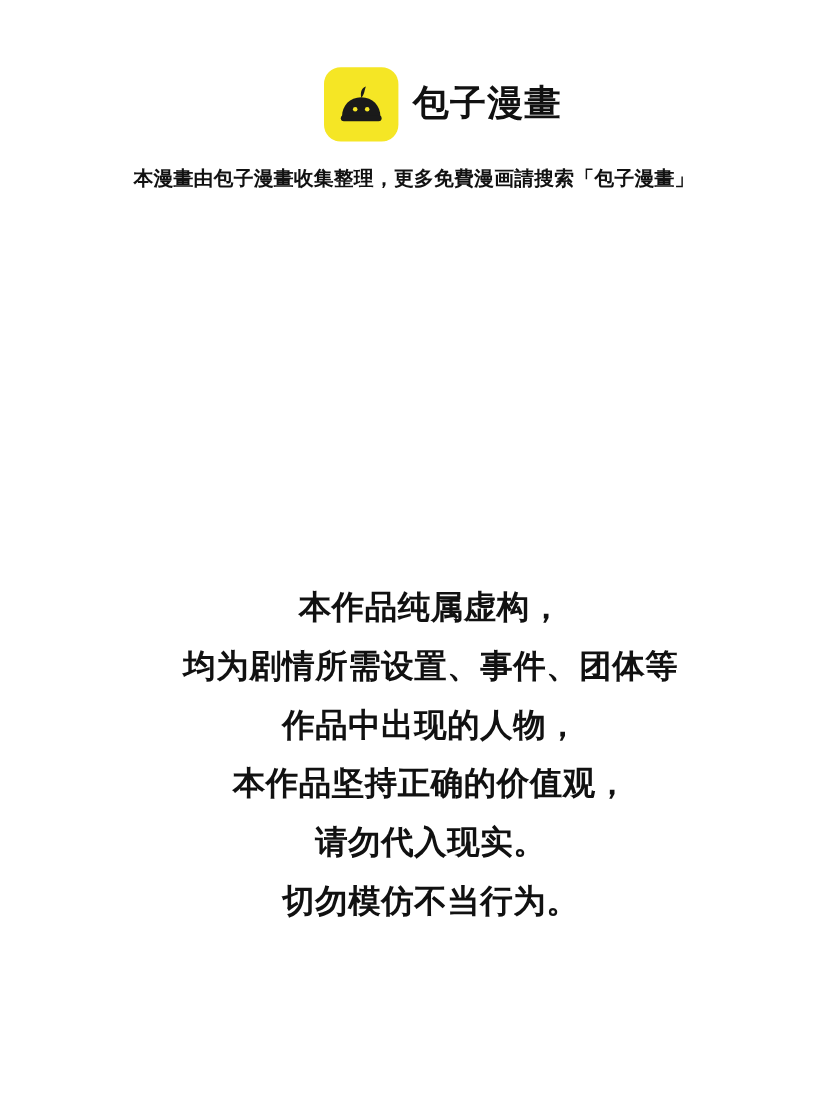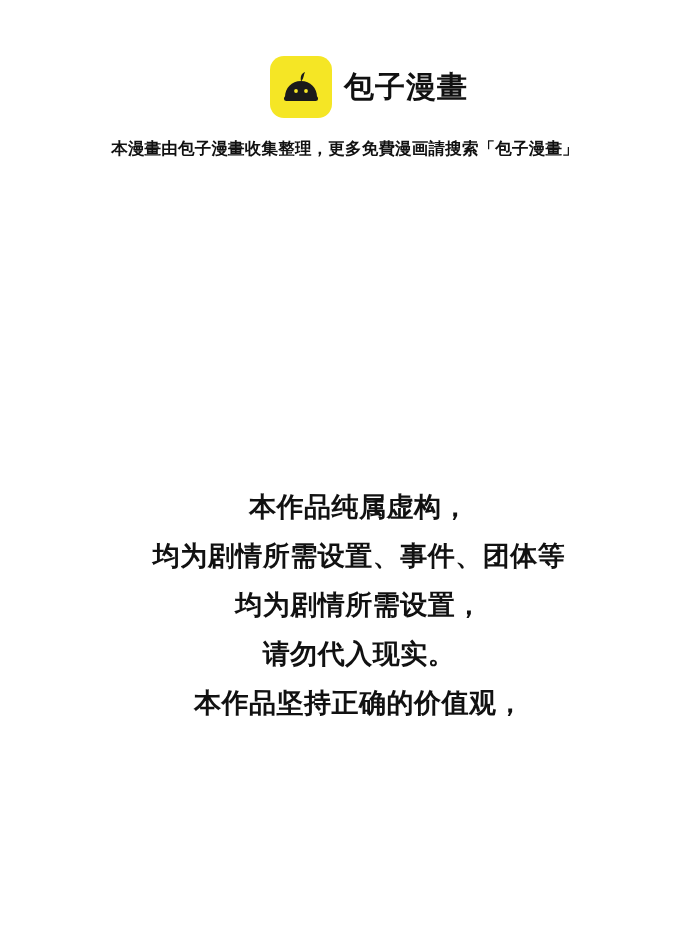--- a/index.html
+++ b/index.html
@@ -106,18 +106,19 @@
       </svg>
     </div>
     <div class="brand-name">包子漫畫</div>
   </div>
 
   <div class="notice">本漫畫由包子漫畫收集整理，更多免費漫画請搜索「包子漫畫」</div>
 
   <div class="disclaimer">
     <span class="line">本作品纯属虚构，</span>
     <span class="line">均为剧情所需设置、事件、团体等</span>
-    <span class="line">均为剧情所需设置，</span>
+    <span class="line">作品中出现的人物，</span>
+    <span class="line">本作品坚持正确的价值观，</span>
     <span class="line">请勿代入现实。</span>
-    <span class="line">本作品坚持正确的价值观，</span>
+    <span class="line">切勿模仿不当行为。</span>
   </div>
 
 </div>
 
 </body></html>

